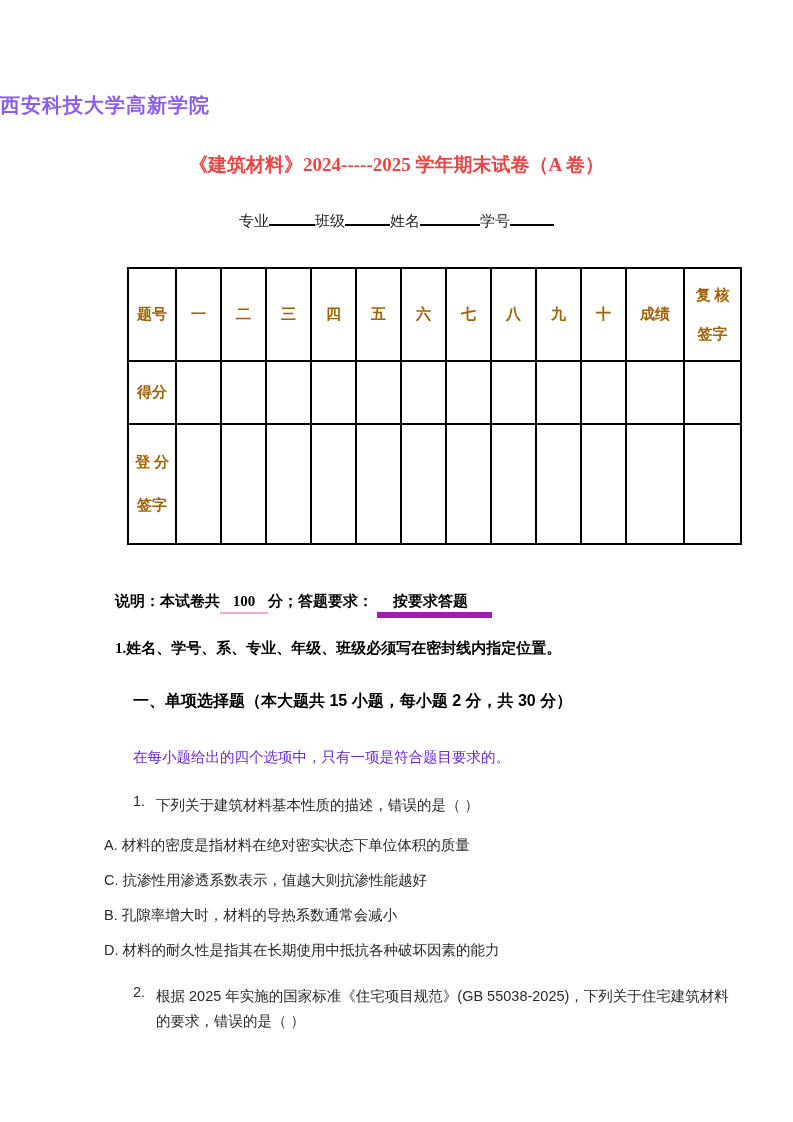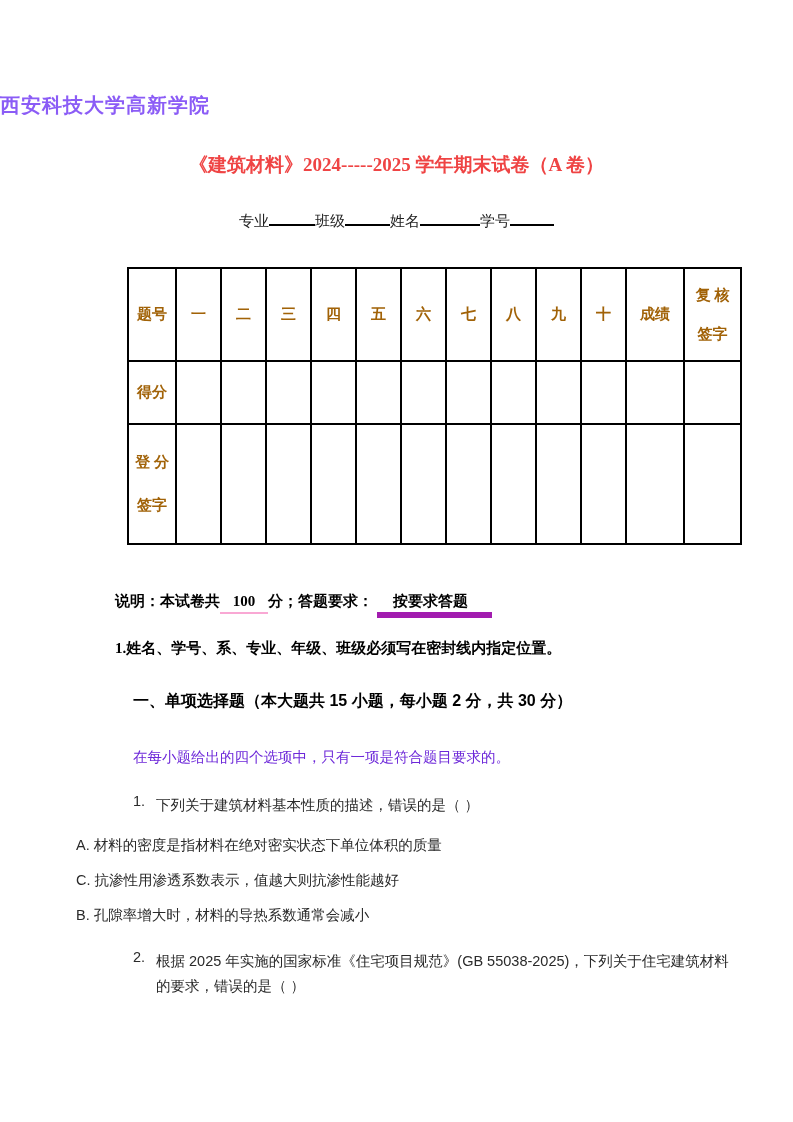--- a/index.html
+++ b/index.html
@@ -118,21 +118,21 @@
   .question {
     display: flex;
     margin: 26px 0 0 133px;
     font-family: "Liberation Sans", sans-serif;
     font-size: 14.5px;
     color: #2a2a2a;
   }
   .q-num { width: 23px; flex-shrink: 0; }
   .q-text { width: 584px; line-height: 25px; }
   .option {
-    margin: 19px 0 0 76px;
+    margin: 19px 0 0 104px;
     font-family: "Liberation Sans", sans-serif;
     font-size: 14.5px;
     color: #2a2a2a;
     line-height: 16px;
   }
 </style>
 </head>
 <body>
 
 <div class="page">
@@ -223,19 +223,20 @@
 
   <div class="section-intro">在每小题给出的四个选项中，只有一项是符合题目要求的。</div>
 
   <div class="question">
     <span class="q-num">1.</span>
     <span class="q-text">下列关于建筑材料基本性质的描述，错误的是（ ）</span>
   </div>
   <div class="option">A. 材料的密度是指材料在绝对密实状态下单位体积的质量</div>
   <div class="option">C. 抗渗性用渗透系数表示，值越大则抗渗性能越好</div>
   <div class="option">B. 孔隙率增大时，材料的导热系数通常会减小</div>
+  <div class="option">D. 材料的耐久性是指其在长期使用中抵抗各种破坏因素的能力</div>
 
   <div class="question">
     <span class="q-num">2.</span>
     <span class="q-text">根据 2025 年实施的国家标准《住宅项目规范》(GB 55038-2025)，下列关于住宅建筑材料的要求，错误的是（ ）</span>
   </div>
 
 </div>
 
 </body></html>

